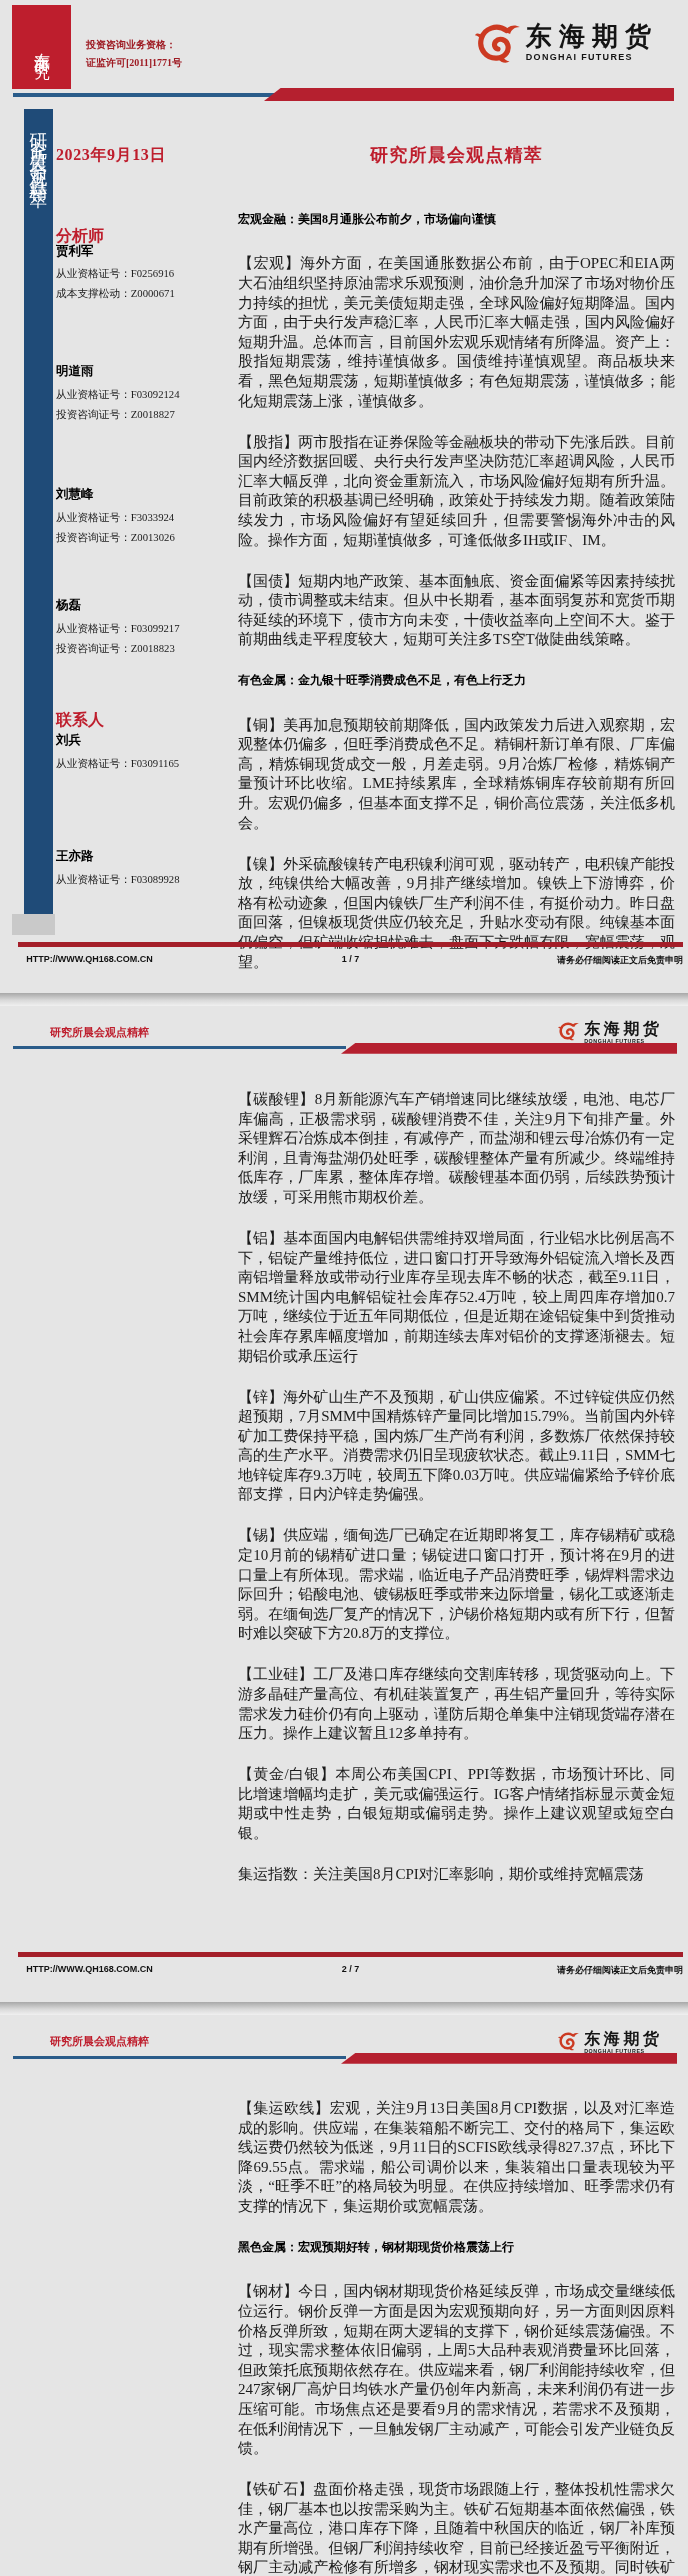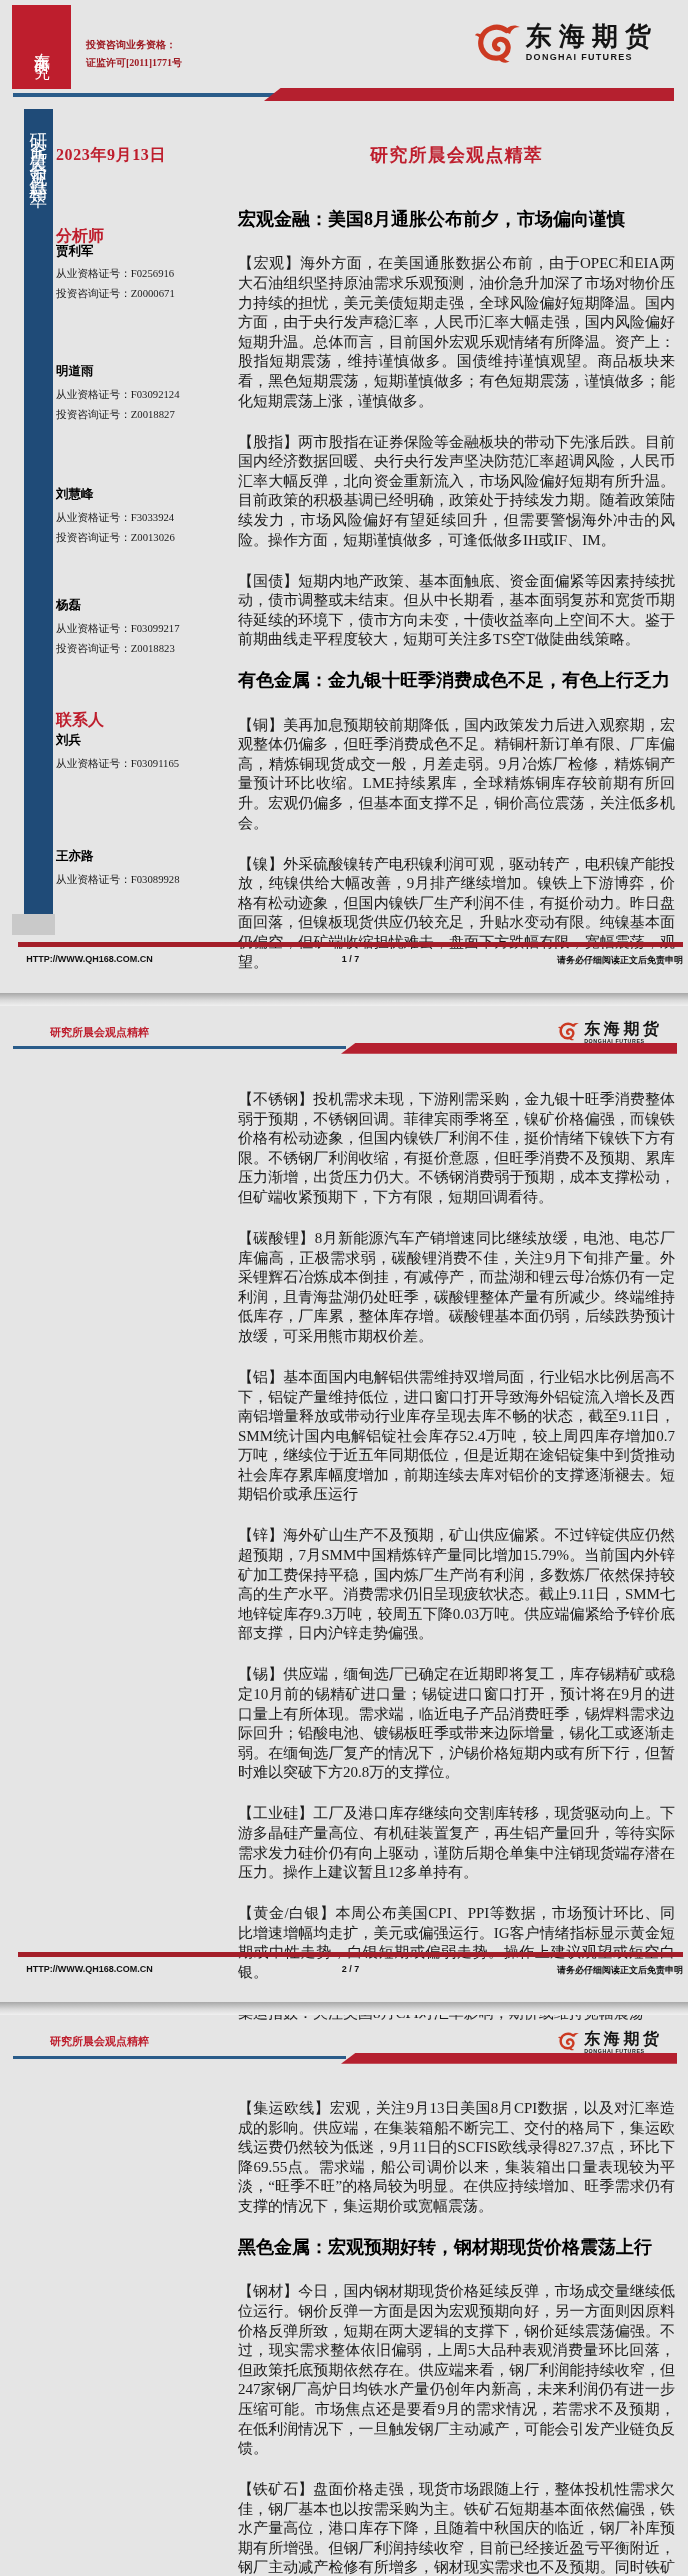--- a/index.html
+++ b/index.html
@@ -46,21 +46,21 @@
   .person-name{font-size:12.5px;font-weight:bold;color:#000;margin-bottom:3.6px;}
   .person-line{font-size:10.7px;line-height:20px;color:#1a1a1a;white-space:nowrap;}
 
   
   .content{position:absolute;left:238px;width:437px;}
   .content-1{top:143px;}
   .content-2{top:1090px;}
   .content-3{top:2099px;}
   .page-title{margin:0 0 43px;font-size:18px;font-weight:bold;color:#BE1E2D;
       text-align:center;letter-spacing:1.2px;line-height:24px;}
-  .section-heading{margin:18px 0 26px;font-size:18px;font-weight:bold;color:#000;line-height:18.4px;}
+  .section-heading{margin:18px 0 26px;font-size:12px;font-weight:bold;color:#000;line-height:18.4px;}
   .para{margin:0 0 21.4px;font-size:15px;line-height:19.6px;text-align:justify;color:#1a1a1a;}
   .para .tag{color:#1a1a1a;}
   .para.note{text-align:left;}
 
   
   .small-header-title{position:absolute;left:50px;margin:0;font-size:11px;font-weight:bold;color:#BE1E2D;}
   .logo-small{align-items:center;}
   .logo-small .logo-cn{font-size:16px;letter-spacing:3.6px;line-height:18px;}
   .logo-small .logo-en{font-size:5.3px;letter-spacing:0.6px;}
   .deco2-blue{height:3px;width:333px;left:13px;}
@@ -120,21 +120,21 @@
   <div class="sidebar-stub"></div>
 
   <div class="date">2023年9月13日</div>
 
   <div class="analyst-col">
     <h3 class="side-label">分析师</h3>
     <div>
         <div class="person">
           <div class="person-name">贾利军</div>
           <div class="person-line">从业资格证号：F0256916</div>
-          <div class="person-line">投资咨询证号：Z0000671</div>
+          <div class="person-line">成本支撑松动：Z0000671</div>
         </div>
         <div class="person">
           <div class="person-name">明道雨</div>
           <div class="person-line">从业资格证号：F03092124</div>
           <div class="person-line">投资咨询证号：Z0018827</div>
         </div>
         <div class="person">
           <div class="person-name">刘慧峰</div>
           <div class="person-line">从业资格证号：F3033924</div>
           <div class="person-line">投资咨询证号：Z0013026</div>
@@ -193,21 +193,20 @@
     <div class="logo-text">
       <div class="logo-cn">东海期货</div>
       <div class="logo-en">DONGHAI FUTURES</div>
     </div>
   </div>
   <div class="deco-blue deco2-blue" style="top:1046px;"></div>
   <div class="deco-red deco2-red" style="top:1043px;"></div>
 
   <div class="content content-2">
     <div>
-        <p class="para"><span class="tag">【不锈钢】</span>投机需求未现，下游刚需采购，金九银十旺季消费整体弱于预期，不锈钢回调。菲律宾雨季将至，镍矿价格偏强，而镍铁价格有松动迹象，但国内镍铁厂利润不佳，挺价情绪下镍铁下方有限。不锈钢厂利润收缩，有挺价意愿，但旺季消费不及预期、累库压力渐增，出货压力仍大。不锈钢消费弱于预期，成本支撑松动，但矿端收紧预期下，下方有限，短期回调看待。</p>
         <p class="para"><span class="tag">【碳酸锂】</span>8月新能源汽车产销增速同比继续放缓，电池、电芯厂库偏高，正极需求弱，碳酸锂消费不佳，关注9月下旬排产量。外采锂辉石冶炼成本倒挂，有减停产，而盐湖和锂云母冶炼仍有一定利润，且青海盐湖仍处旺季，碳酸锂整体产量有所减少。终端维持低库存，厂库累，整体库存增。碳酸锂基本面仍弱，后续跌势预计放缓，可采用熊市期权价差。</p>
         <p class="para"><span class="tag">【铝】</span>基本面国内电解铝供需维持双增局面，行业铝水比例居高不下，铝锭产量维持低位，进口窗口打开导致海外铝锭流入增长及西南铝增量释放或带动行业库存呈现去库不畅的状态，截至9.11日，SMM统计国内电解铝锭社会库存52.4万吨，较上周四库存增加0.7万吨，继续位于近五年同期低位，但是近期在途铝锭集中到货推动社会库存累库幅度增加，前期连续去库对铝价的支撑逐渐褪去。短期铝价或承压运行</p>
         <p class="para"><span class="tag">【锌】</span>海外矿山生产不及预期，矿山供应偏紧。不过锌锭供应仍然超预期，7月SMM中国精炼锌产量同比增加15.79%。当前国内外锌矿加工费保持平稳，国内炼厂生产尚有利润，多数炼厂依然保持较高的生产水平。消费需求仍旧呈现疲软状态。截止9.11日，SMM七地锌锭库存9.3万吨，较周五下降0.03万吨。供应端偏紧给予锌价底部支撑，日内沪锌走势偏强。</p>
         <p class="para"><span class="tag">【锡】</span>供应端，缅甸选厂已确定在近期即将复工，库存锡精矿或稳定10月前的锡精矿进口量；锡锭进口窗口打开，预计将在9月的进口量上有所体现。需求端，临近电子产品消费旺季，锡焊料需求边际回升；铅酸电池、镀锡板旺季或带来边际增量，锡化工或逐渐走弱。在缅甸选厂复产的情况下，沪锡价格短期内或有所下行，但暂时难以突破下方20.8万的支撑位。</p>
         <p class="para"><span class="tag">【工业硅】</span>工厂及港口库存继续向交割库转移，现货驱动向上。下游多晶硅产量高位、有机硅装置复产，再生铝产量回升，等待实际需求发力硅价仍有向上驱动，谨防后期仓单集中注销现货端存潜在压力。操作上建议暂且12多单持有。</p>
         <p class="para"><span class="tag">【黄金/白银】</span>本周公布美国CPI、PPI等数据，市场预计环比、同比增速增幅均走扩，美元或偏强运行。IG客户情绪指标显示黄金短期或中性走势，白银短期或偏弱走势。操作上建议观望或短空白银。</p>
         <p class="para note">集运指数：关注美国8月CPI对汇率影响，期价或维持宽幅震荡</p>
       </div>
   </div>
 

